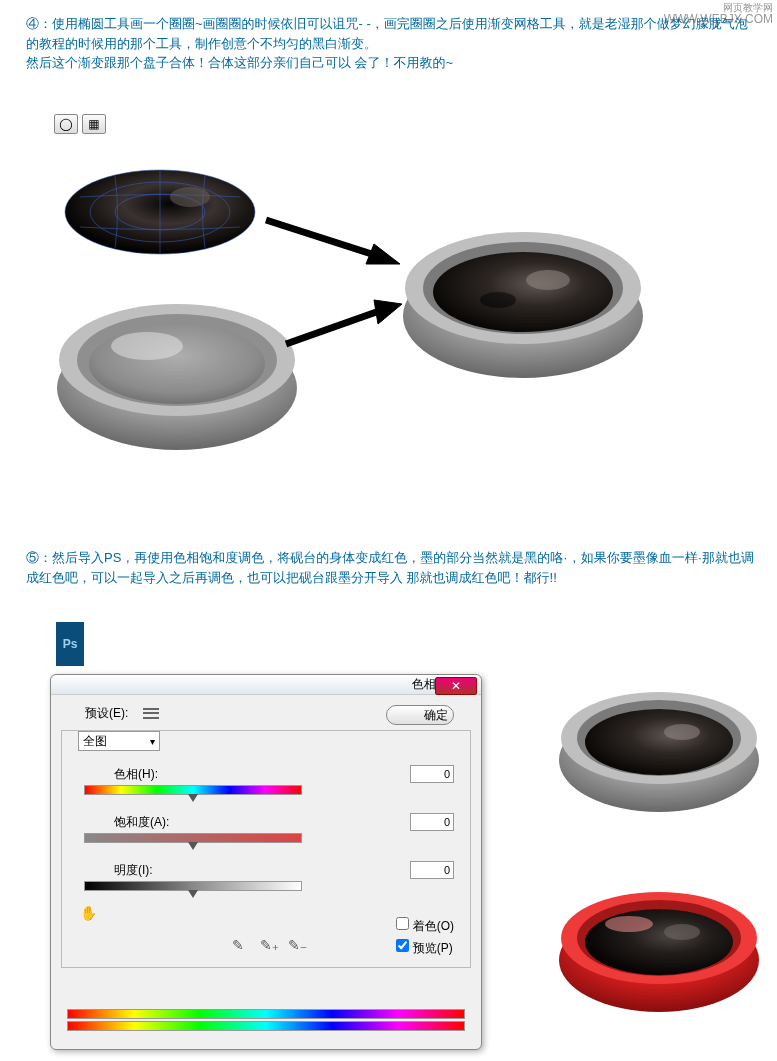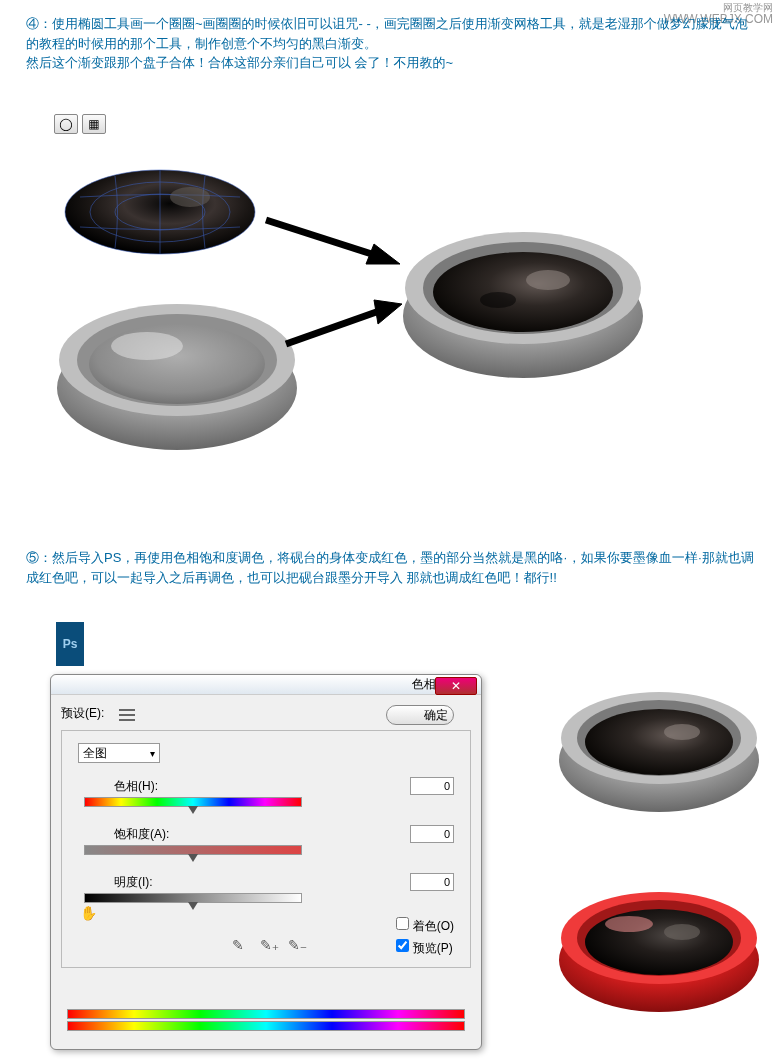--- a/index.html
+++ b/index.html
@@ -13,30 +13,30 @@
 .tool-icon { width: 24px; height: 20px; border: 1px solid #888; background: linear-gradient(#fafafa,#ddd); border-radius: 2px; display: flex; align-items: center; justify-content: center; font-size: 12px; }
 .mesh-obj { position: absolute; top: 162px; left: 60px; }
 .bowl-gray-1 { position: absolute; top: 290px; left: 52px; }
 .bowl-combined { position: absolute; top: 218px; left: 398px; }
 .arrow { position: absolute; stroke: #000; fill: #000; }
 .ps-icon { position: absolute; top: 622px; left: 56px; width: 28px; height: 44px; background: #0a4d7a; display: flex; align-items: center; justify-content: center; color: #9fcfef; font-weight: bold; font-size: 12px; font-family: Arial; }
 .dialog { position: absolute; top: 674px; left: 50px; width: 432px; height: 376px; background: #f0f0f0; border: 1px solid #888; border-radius: 6px; box-shadow: 2px 2px 6px rgba(0,0,0,0.3); }
 .dlg-title { height: 20px; background: linear-gradient(#fff,#e0e8f0); border-bottom: 1px solid #ccc; display: flex; align-items: center; padding: 0 6px; border-radius: 6px 6px 0 0; position: relative; font-size: 12px; justify-content: flex-end; }
 .dlg-close { position: absolute; right: 4px; top: 2px; width: 42px; height: 18px; background: linear-gradient(#e07,#b03030); border-radius: 2px; color: #fff; text-align: center; line-height: 16px; font-size: 12px; border: 1px solid #900; }
 .dlg-body { padding: 10px; position: relative; height: 348px; }
-.dlg-row { display: flex; align-items: flex-end; margin-bottom: 8px; font-size: 12px; }
+.dlg-row { display: flex; align-items: center; margin-bottom: 8px; font-size: 12px; margin-left: 24px; }
 .dlg-label { width: 52px; }
 .dlg-select { width: 200px; height: 20px; border: 1px solid #999; background: #fff; font-size: 12px; padding: 0 4px; display: flex; align-items: center; justify-content: space-between; }
 .dlg-select::after { content: "▾"; font-size: 10px; }
 .dlg-menu { width: 16px; height: 14px; margin-left: 6px; display: flex; flex-direction: column; justify-content: space-around; }
 .dlg-menu span { height: 2px; background: #666; }
 .btn { position: absolute; right: 27px; width: 68px; height: 20px; border: 1px solid #888; border-radius: 10px; background: linear-gradient(#fff,#e0e0e0); font-size: 12px; text-align: center; line-height: 18px; padding-left: 32px; }
 .btn-ok { top: 10px; }
 .btn-cancel { top: 36px; }
-.inner-panel { border: 1px solid #bbb; background: #f0f0f0; margin-top: 8px; padding: 12px 16px 16px; height: 238px; position: relative; }
+.inner-panel { border: 1px solid #bbb; background: #f0f0f0; margin-top: 8px; padding: 0 16px 16px; height: 238px; position: relative; }
 .panel-select { width: 82px; height: 20px; border: 1px solid #999; background: #fff; font-size: 12px; padding: 0 4px; display: flex; align-items: center; justify-content: space-between; margin-bottom: 14px; }
 .panel-select::after { content: "▾"; font-size: 10px; }
 .slider-row { margin-bottom: 18px; }
 .slider-labels { display: flex; justify-content: space-between; align-items: center; margin-bottom: 2px; }
 .slider-label { font-size: 12px; padding-left: 36px; }
 .slider-val { width: 44px; height: 18px; border: 1px solid #999; background: #fff; font-size: 11px; text-align: right; padding: 0 3px; line-height: 16px; }
 .slider-track { height: 10px; width: 218px; margin-left: 6px; position: relative; border: 1px solid #999; }
 .slider-thumb { position: absolute; top: 8px; left: 50%; transform: translateX(-50%); width: 0; height: 0; border-left: 5px solid transparent; border-right: 5px solid transparent; border-top: 8px solid #555; }
 .hue-track { background: linear-gradient(90deg, red, yellow, lime, cyan, blue, magenta, red); }
 .sat-track { background: linear-gradient(90deg, #888, #d44); }

